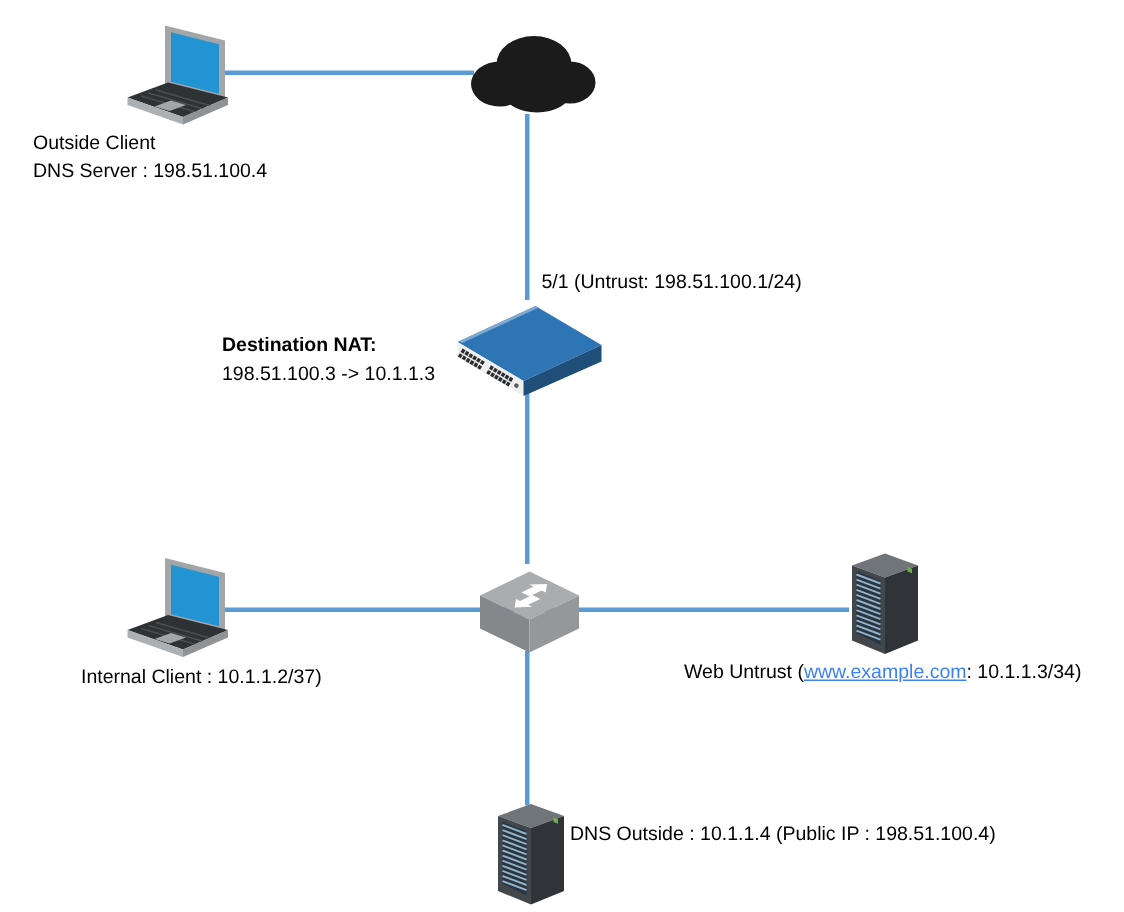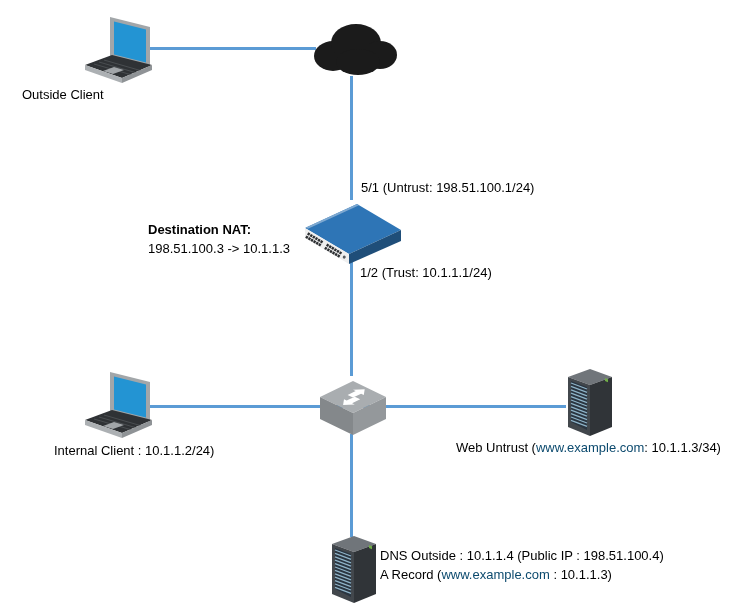--- a/index.html
+++ b/index.html
@@ -13,21 +13,21 @@
   .connector{position:absolute;background:#5B9BD5;}
   .node{position:absolute;}
   .label{
     position:absolute;
     font-size:13px;
     line-height:19px;
     color:#000000;
     white-space:nowrap;
   }
   .bold{font-weight:bold;}
-  a.diagram-link{color:#0c4a6e;cursor:pointer;}
+  a.diagram-link{color:#3b82f6;text-decoration:underline;cursor:pointer;}
   svg{display:block;}
 </style>
 </head>
 <body>
 
 <div class="canvas">
 
   <div class="connector" style="left:148px;top:47px;width:168px;height:3px;"></div>
   <div class="connector" style="left:350px;top:76px;width:3px;height:124px;"></div>
   <div class="connector" style="left:350px;top:262px;width:3px;height:114px;"></div>
@@ -42,20 +42,21 @@
       <line x1="11" y1="50" x2="49" y2="61" stroke="#4A4E51" stroke-width="1"></line>
       <line x1="16" y1="48" x2="54" y2="59" stroke="#4A4E51" stroke-width="1"></line>
       <line x1="21" y1="46" x2="59" y2="57" stroke="#4A4E51" stroke-width="1"></line>
       <polygon points="2,51 39,64 39,69 2,56" fill="#ACB0B3"></polygon>
       <polygon points="39,64 69,51 69,56 39,69" fill="#8F9396"></polygon>
       <polygon points="20,57 31,53 41,56 30,60" fill="#A2A6A9"></polygon>
     </svg>
   </div>
   <div class="label" style="left:22px;top:85px;">
     <div>Outside Client</div>
+    <div>DNS Server : 198.51.100.4</div>
   </div>
 
   <div class="node" style="left:303px;top:13px;">
     <svg width="104" height="68" viewBox="0 0 104 68">
       <g fill="#1B1B1B">
         <ellipse cx="30" cy="43" rx="19" ry="15"></ellipse>
         <ellipse cx="53" cy="30" rx="25" ry="19"></ellipse>
         <ellipse cx="77" cy="42" rx="17" ry="14"></ellipse>
         <ellipse cx="55" cy="49" rx="22" ry="13"></ellipse>
       </g>
@@ -102,23 +103,20 @@
         <circle cx="44.5" cy="4" r="1.5" fill="#555A5E"></circle>
       </g>
     </svg>
   </div>
 
   <div class="label" style="left:148px;top:208px;margin-top:12px;">
     <div class="bold">Destination NAT:</div>
     <div>198.51.100.3 -&gt; 10.1.1.3</div>
   </div>
 
-  <div class="label" style="left:360px;top:263px;">
-    <span>1/2 (Trust: 10.1.1.1/24)</span>
-  </div>
 
   <div class="node" style="left:316px;top:375px;">
     <svg width="74" height="64" viewBox="0 0 74 64">
       <polygon points="4,22 37,6 70,22 37,38" fill="#A9ADB0"></polygon>
       <polygon points="4,22 37,38 37,60 4,44" fill="#84888B"></polygon>
       <polygon points="37,38 70,22 70,44 37,60" fill="#94989B"></polygon>
       <g transform="matrix(0.9,0.436,-0.9,0.436,37,6)" fill="#FFFFFF">
         <polygon points="13,19 13,10 10,10 16,3 22,10 19,10 19,19"></polygon>
         <polygon points="19,17 19,26 16,26 22,33 28,26 25,26 25,17"></polygon>
       </g>
@@ -132,21 +130,21 @@
       <polygon points="2,51 29,41 69,51 39,64" fill="#2F3235"></polygon>
       <line x1="11" y1="50" x2="49" y2="61" stroke="#4A4E51" stroke-width="1"></line>
       <line x1="16" y1="48" x2="54" y2="59" stroke="#4A4E51" stroke-width="1"></line>
       <line x1="21" y1="46" x2="59" y2="57" stroke="#4A4E51" stroke-width="1"></line>
       <polygon points="2,51 39,64 39,69 2,56" fill="#ACB0B3"></polygon>
       <polygon points="39,64 69,51 69,56 39,69" fill="#8F9396"></polygon>
       <polygon points="20,57 31,53 41,56 30,60" fill="#A2A6A9"></polygon>
     </svg>
   </div>
   <div class="label" style="left:54px;top:441px;">
-    <div>Internal Client : 10.1.1.2/24)</div>
+    <div>Internal Client : 10.1.1.2/37)</div>
   </div>
 
   <div class="node" style="left:561px;top:366px;">
     <svg width="58" height="74" viewBox="0 0 58 74">
       <polygon points="7,11 29,3 51,11 29,19" fill="#70757A"></polygon>
       <polygon points="7,11 29,19 29,70 7,61" fill="#42474C"></polygon>
       <polygon points="29,19 51,11 51,61 29,70" fill="#303438"></polygon>
       <polygon points="10,15 26,21 26,64 10,56" fill="#2A3540"></polygon>
       <g stroke="#8FB3C8" stroke-width="1.3">
         <line x1="10" y1="17" x2="26" y2="23"></line>
@@ -187,18 +185,15 @@
         <line x1="10" y1="44.2" x2="26" y2="50.2"></line>
           <line x1="10" y1="47.6" x2="26" y2="53.6"></line>
         <line x1="10" y1="51" x2="26" y2="57"></line>
           <line x1="10" y1="54.4" x2="26" y2="60.4"></line>
       </g>
       <polygon points="44,12 47,13.2 47,16.2 44,15" fill="#70AD47"></polygon>
     </svg>
   </div>
   <div class="label" style="left:380px;top:546px;">
     <div>DNS Outside : 10.1.1.4 (Public IP : 198.51.100.4)</div>
-    <div>
-      <span>A Record (</span><a class="diagram-link">www.example.com</a><span> : 10.1.1.3)</span>
-    </div>
   </div>
 
 </div>
 
 </body></html>

